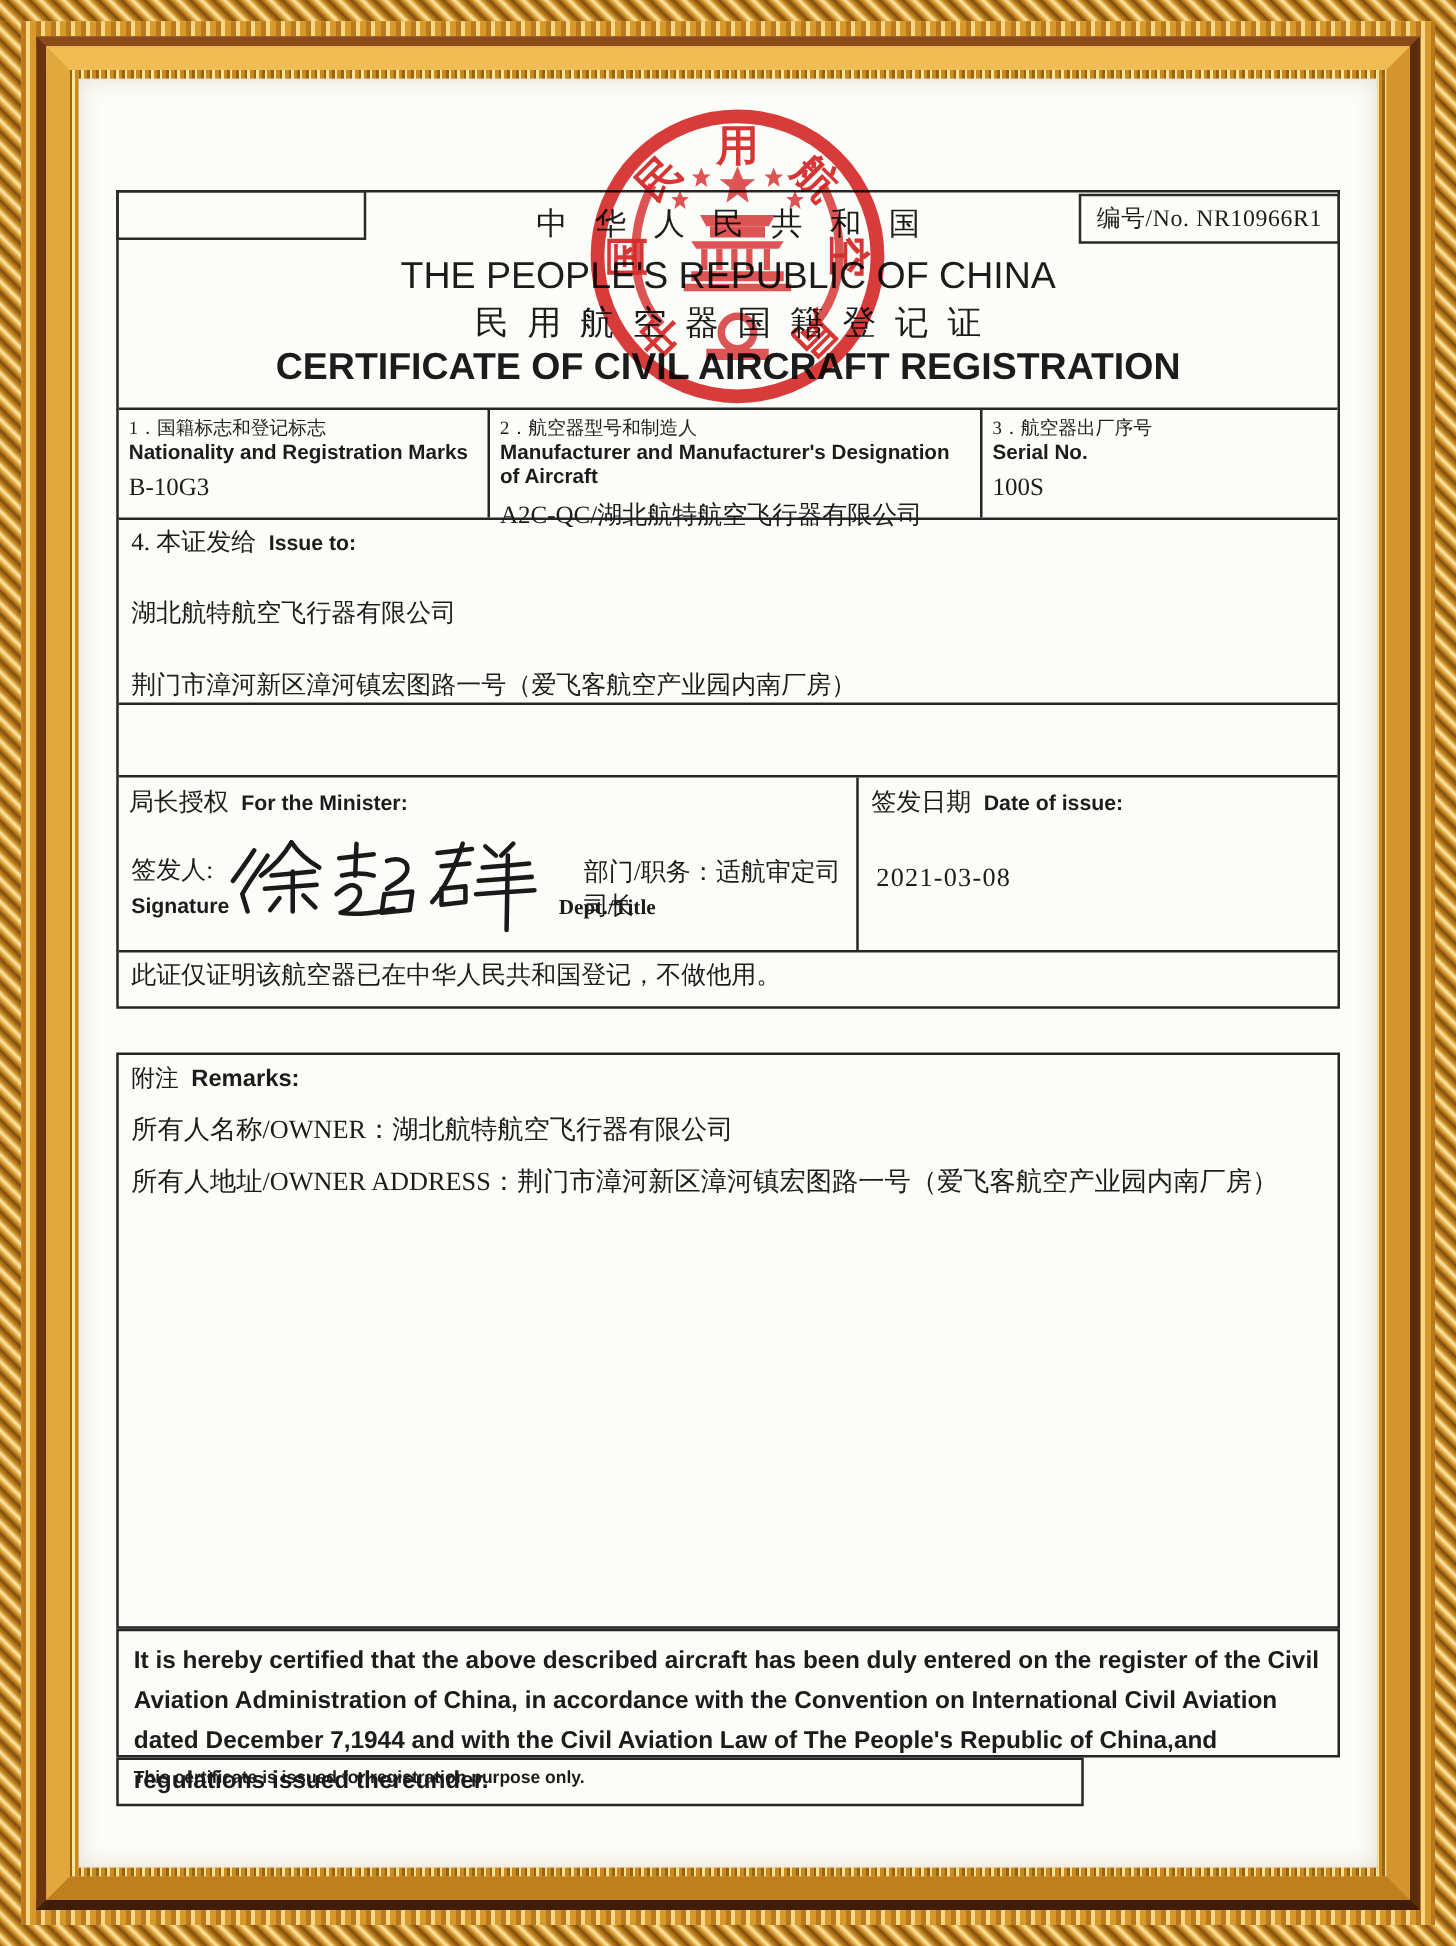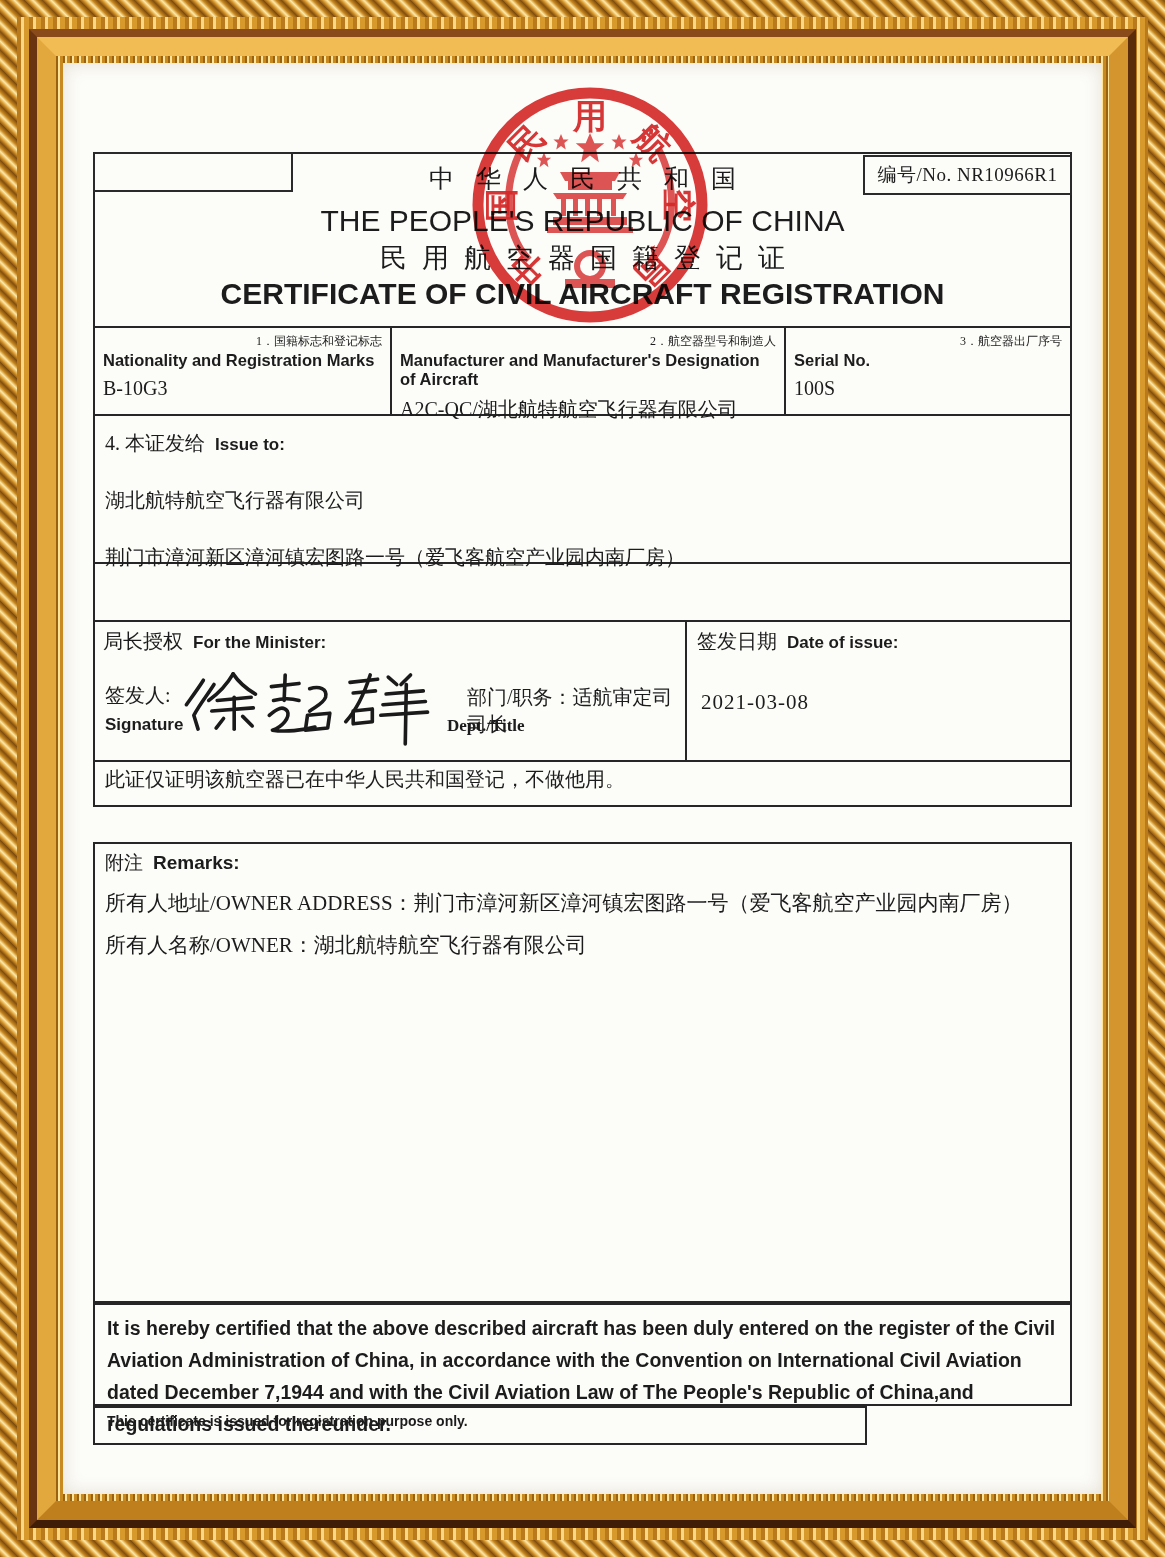--- a/index.html
+++ b/index.html
@@ -43,26 +43,26 @@
   .t-cn1 { padding-top:8px; font-size:25px; letter-spacing:22px; text-indent:22px; }
   .t-en1 { margin-top:9px; font-size:30px; font-weight:normal; font-family:"Liberation Sans",sans-serif; }
   .t-cn2 { margin-top:2px; font-size:27px; letter-spacing:15px; text-indent:15px;text-align:center; }
   .t-en2 { margin-top:1px; font-size:30px; font-weight:bold; font-family:"Liberation Sans",sans-serif; }
 
   
   .row-cols { height:88px; display:flex; }
   .cell { padding:5px 8px; }
   .cell + .cell { border-left:2px solid #262626; }
   .c1 { width:295px; } .c2 { width:394px; } .c3 { flex:1; }
-  .lab-cn { font-size:12px;text-align:right; }
+  .lab-cn { font-size:15px; }
   .lab-en { font-size:16.5px; font-weight:bold; font-family:"Liberation Sans",sans-serif; margin-top:1px; }
   .val { font-size:20px; margin-top:7px; }
 
   
-  .row-issue { height:148px; padding:14px 10px; }
+  .row-issue { height:148px; padding:4px 10px; }
   .inline-label { display:flex; align-items:baseline; gap:10px; }
   .row-issue .line { font-size:20px; margin-top:30px; }
 
   
   .row-clause { height:58px; padding:4px 10px; font-size:20px; line-height:26px; }
 
   
   .row-minister { height:140px; display:flex; }
   .m-left { width:592px; position:relative; border-right:2px solid #262626; padding:6px 8px; }
   .m-right { flex:1; position:relative; padding:6px 10px; }
@@ -202,22 +202,22 @@
         </div>
 
         <div class="row row-statement">此证仅证明该航空器已在中华人民共和国登记，不做他用。</div>
       </div>
 
       <div class="remarks-box">
         <div class="inline-label">
           <span class="fs19">附注</span>
           <span class="b fs19">Remarks:</span>
         </div>
+        <div class="owner-line">所有人名称/OWNER：湖北航特航空飞行器有限公司</div>
         <div class="owner-line">所有人地址/OWNER ADDRESS：荆门市漳河新区漳河镇宏图路一号（爱飞客航空产业园内南厂房）</div>
-        <div class="owner-line">所有人名称/OWNER：湖北航特航空飞行器有限公司</div>
       </div>
 
       <div class="english-box">It is hereby certified that the above described aircraft has been duly entered on the register of the Civil Aviation Administration of China, in accordance with the Convention on International Civil Aviation dated December 7,1944 and with the Civil Aviation Law of The People's Republic of China,and regulations issued thereunder.</div>
       <div class="purpose-box">This certificate is issued for registration purpose only.</div>
 
       <svg class="seal" viewBox="0 0 250 250">
         <defs>
           <path id="star" d="M0,-10 L2.9,-3.1 L9.5,-3.1 L4.2,1.2 L5.9,9.5 L0,5 L-5.9,9.5 L-4.2,1.2 L-9.5,-3.1 L-2.9,-3.1 Z"></path>
         </defs>
         <g stroke="#d51f1f" fill="#d51f1f">

